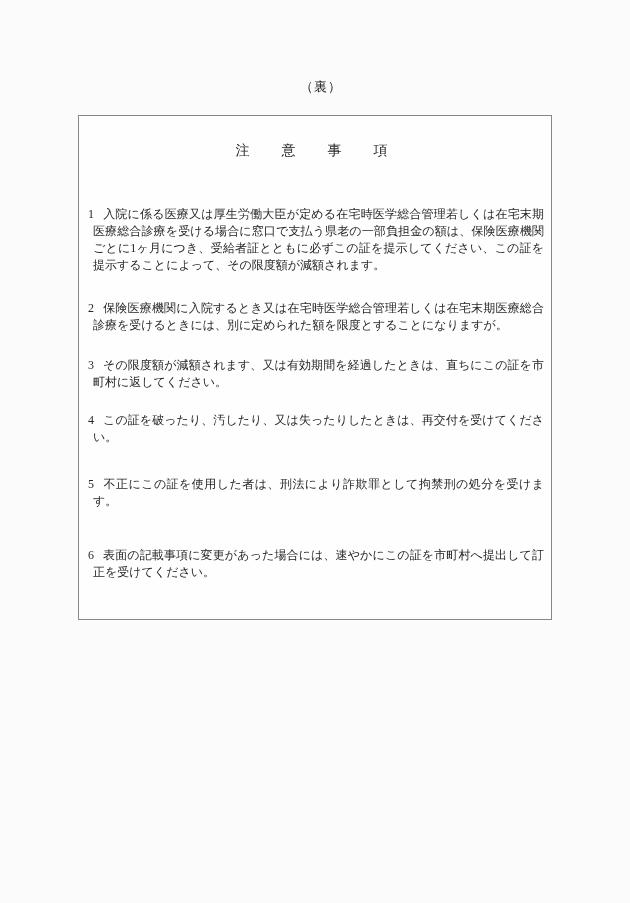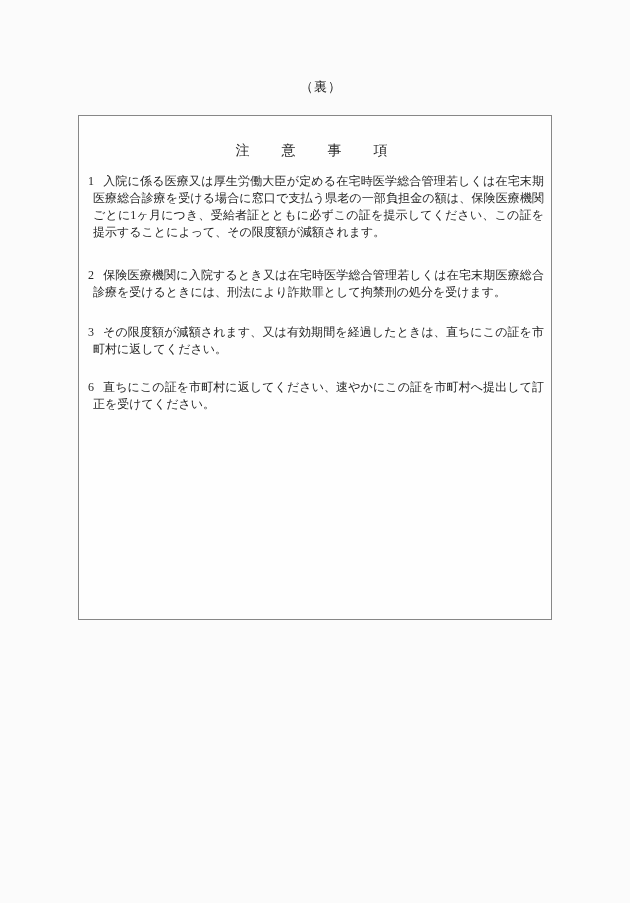--- a/index.html
+++ b/index.html
@@ -34,21 +34,21 @@
     margin-left: 78px;
     border: 1px solid #878787;
     background: #fefefe;
     padding: 26px 7px 0 9px;
   }
   .notice-title {
     text-align: center;
     font-size: 14px;
     font-weight: normal;
     letter-spacing: 9px;
-    margin: 0 0 13px 0;
+    margin: 0 0 46px 0;
     line-height: 18px;
     white-space: nowrap;
   }
   .note {
     margin: 0;
     font-size: 12px;
     line-height: 17px;
     text-align: justify;
     padding-left: 5px;
     text-indent: -5px;
@@ -72,28 +72,34 @@
 
   <div class="notice-box">
 
     <h1 class="notice-title">注　意　事　項</h1>
 
     <p class="note note-1">
       <span class="note-num">1</span><span class="note-text">入院に係る医療又は厚生労働大臣が定める在宅時医学総合管理若しくは在宅末期医療総合診療を受ける場合に窓口で支払う県老の一部負担金の額は、保険医療機関ごとに1ヶ月につき、受給者証とともに必ずこの証を提示してください、この証を提示することによって、その限度額が減額されます。</span>
     </p>
 
     <p class="note note-2">
-      <span class="note-num">2</span><span class="note-text">保険医療機関に入院するとき又は在宅時医学総合管理若しくは在宅末期医療総合診療を受けるときには、刑法により詐欺罪として拘禁刑の処分を受けます。</span>
+      <span class="note-num">2</span><span class="note-text">保険医療機関に入院するとき又は在宅時医学総合管理若しくは在宅末期医療総合診療を受けるときには、別に定められた額を限度とすることになりますが。</span>
     </p>
 
     <p class="note note-3">
       <span class="note-num">3</span><span class="note-text">その限度額が減額されます、又は有効期間を経過したときは、直ちにこの証を市町村に返してください。</span>
     </p>
 
+    <p class="note note-4">
+      <span class="note-num">4</span><span class="note-text">この証を破ったり、汚したり、又は失ったりしたときは、再交付を受けてください。</span>
+    </p>
 
+    <p class="note note-5">
+      <span class="note-num">5</span><span class="note-text">不正にこの証を使用した者は、刑法により詐欺罪として拘禁刑の処分を受けます。</span>
+    </p>
 
     <p class="note note-6">
-      <span class="note-num">6</span><span class="note-text">直ちにこの証を市町村に返してください、速やかにこの証を市町村へ提出して訂正を受けてください。</span>
+      <span class="note-num">6</span><span class="note-text">表面の記載事項に変更があった場合には、速やかにこの証を市町村へ提出して訂正を受けてください。</span>
     </p>
 
   </div>
 
 </div>
 
 </body></html>

